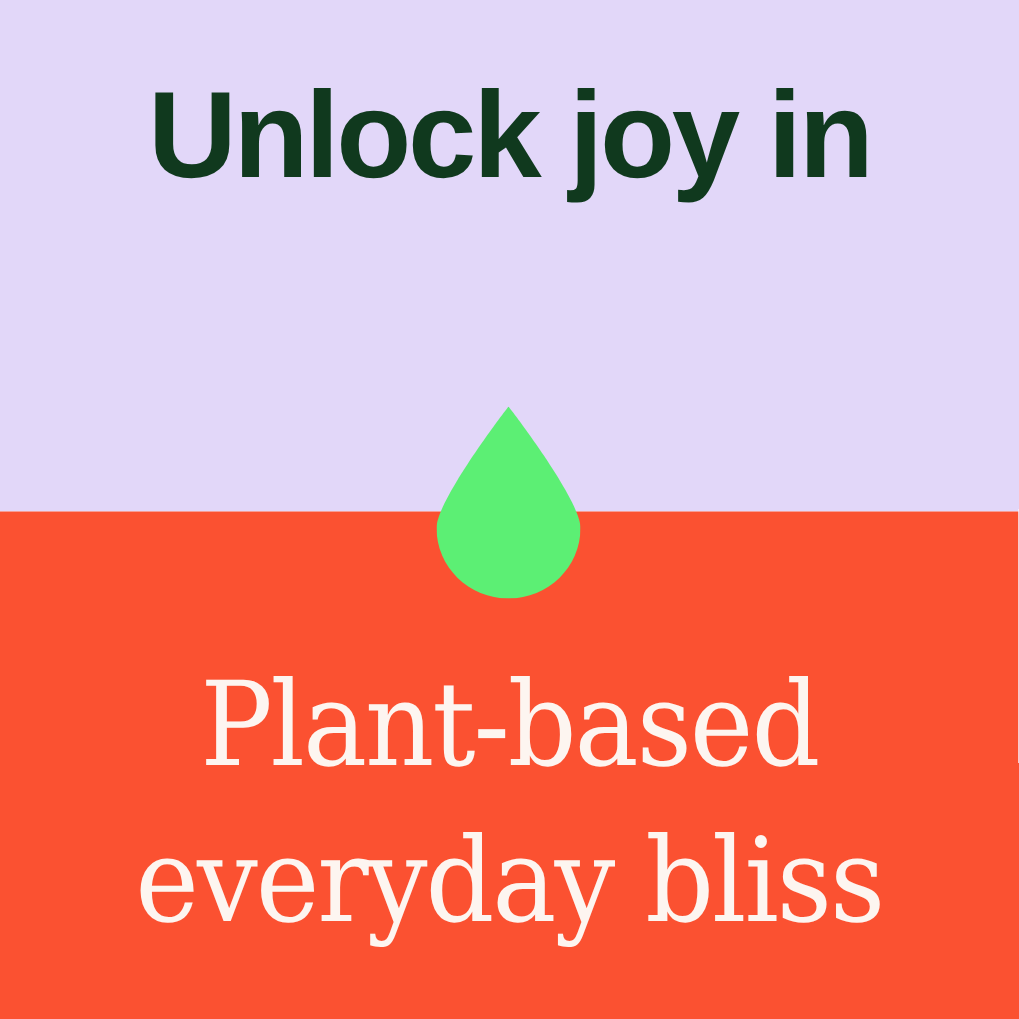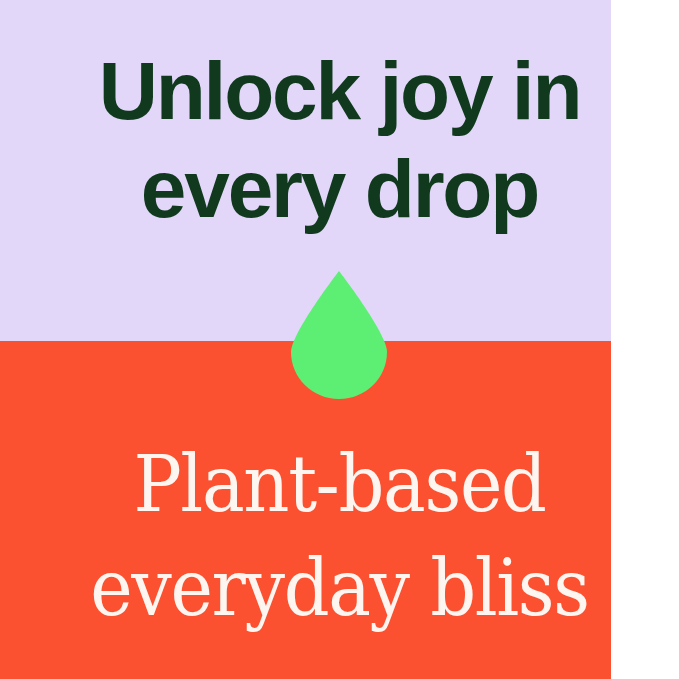--- a/index.html
+++ b/index.html
@@ -3,21 +3,21 @@
 <meta charset="utf-8">
 <title>Plant-based Bliss Promo Graphic</title>
 <style>
   html, body {
     margin: 0;
     padding: 0;
     background: #ffffff;
   }
   #canvas {
     position: relative;
-    width: 611px;
+    width: 679px;
     height: 679px;
     overflow: hidden;
     font-family: "Liberation Sans", sans-serif;
     -webkit-font-smoothing: antialiased;
   }
 
   
   .band {
     position: absolute;
     left: 0;
@@ -92,21 +92,20 @@
 <body>
 
 <div id="canvas">
 
   <div class="band band-top"></div>
 
   <div class="band band-bottom"></div>
 
   <div class="headline">
     <span class="hl-line">Unlock joy in</span>
-    <span class="hl-line">every drop</span>
   </div>
 
   <div class="droplet">
     <svg viewBox="0 0 96 128" xmlns="http://www.w3.org/2000/svg" aria-hidden="true">
       <path d="M48 0
                C48 0 96 62 96 81
                C96 107 74.5 128 48 128
                C21.5 128 0 107 0 81
                C0 62 48 0 48 0 Z" fill="#5CEF74"></path>
     </svg>

